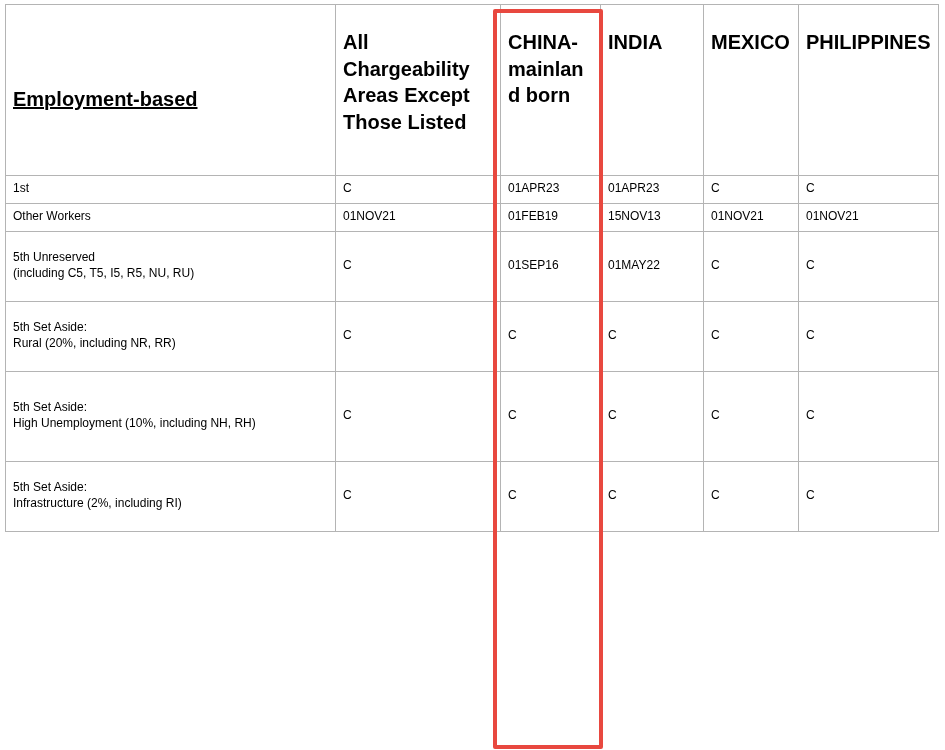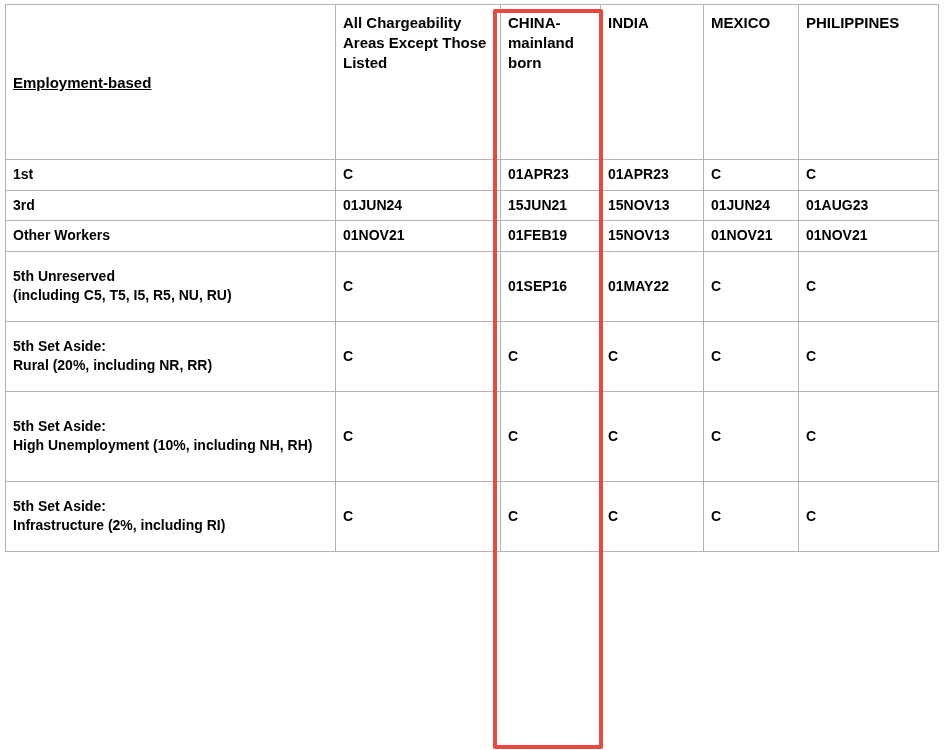--- a/index.html
+++ b/index.html
@@ -40,32 +40,31 @@
     padding: 5px 7px 6px 7px;
     vertical-align: top;
     text-align: left;
     line-height: 1.33;
     font-weight: normal;
     white-space: normal;
     word-wrap: break-word;
   }
   table.visa-bulletin thead th {
     font-weight: bold;
-    font-size: 15px;
+    font-size: 20px;
     vertical-align: top;
     height: 140px;
-    padding-top: 8px;
+    padding-top: 24px;
   }
   table.visa-bulletin thead th.corner {
     vertical-align: middle;
     text-decoration: underline;
   }
   table.visa-bulletin tbody td {
-    font-size: 14px;
-    font-weight: bold;
+    font-size: 12px;
   }
   table.visa-bulletin tbody td.cat {
     white-space: pre-line;
   }
   tr.tall td { height: 58px; vertical-align: middle; }
   tr.taller td { height: 78px; vertical-align: middle; }
 
   
   #china-highlight {
     position: absolute;
@@ -106,28 +105,20 @@
     <tbody>
       <tr>
         <td class="cat">1st</td>
         <td>C</td>
         <td>01APR23</td>
         <td>01APR23</td>
         <td>C</td>
         <td>C</td>
       </tr>
       <tr>
-        <td class="cat">3rd</td>
-        <td>01JUN24</td>
-        <td>15JUN21</td>
-        <td>15NOV13</td>
-        <td>01JUN24</td>
-        <td>01AUG23</td>
-      </tr>
-      <tr>
         <td class="cat">Other Workers</td>
         <td>01NOV21</td>
         <td>01FEB19</td>
         <td>15NOV13</td>
         <td>01NOV21</td>
         <td>01NOV21</td>
       </tr>
       <tr class="tall">
         <td class="cat">5th Unreserved
 (including C5, T5, I5, R5, NU, RU)</td>

